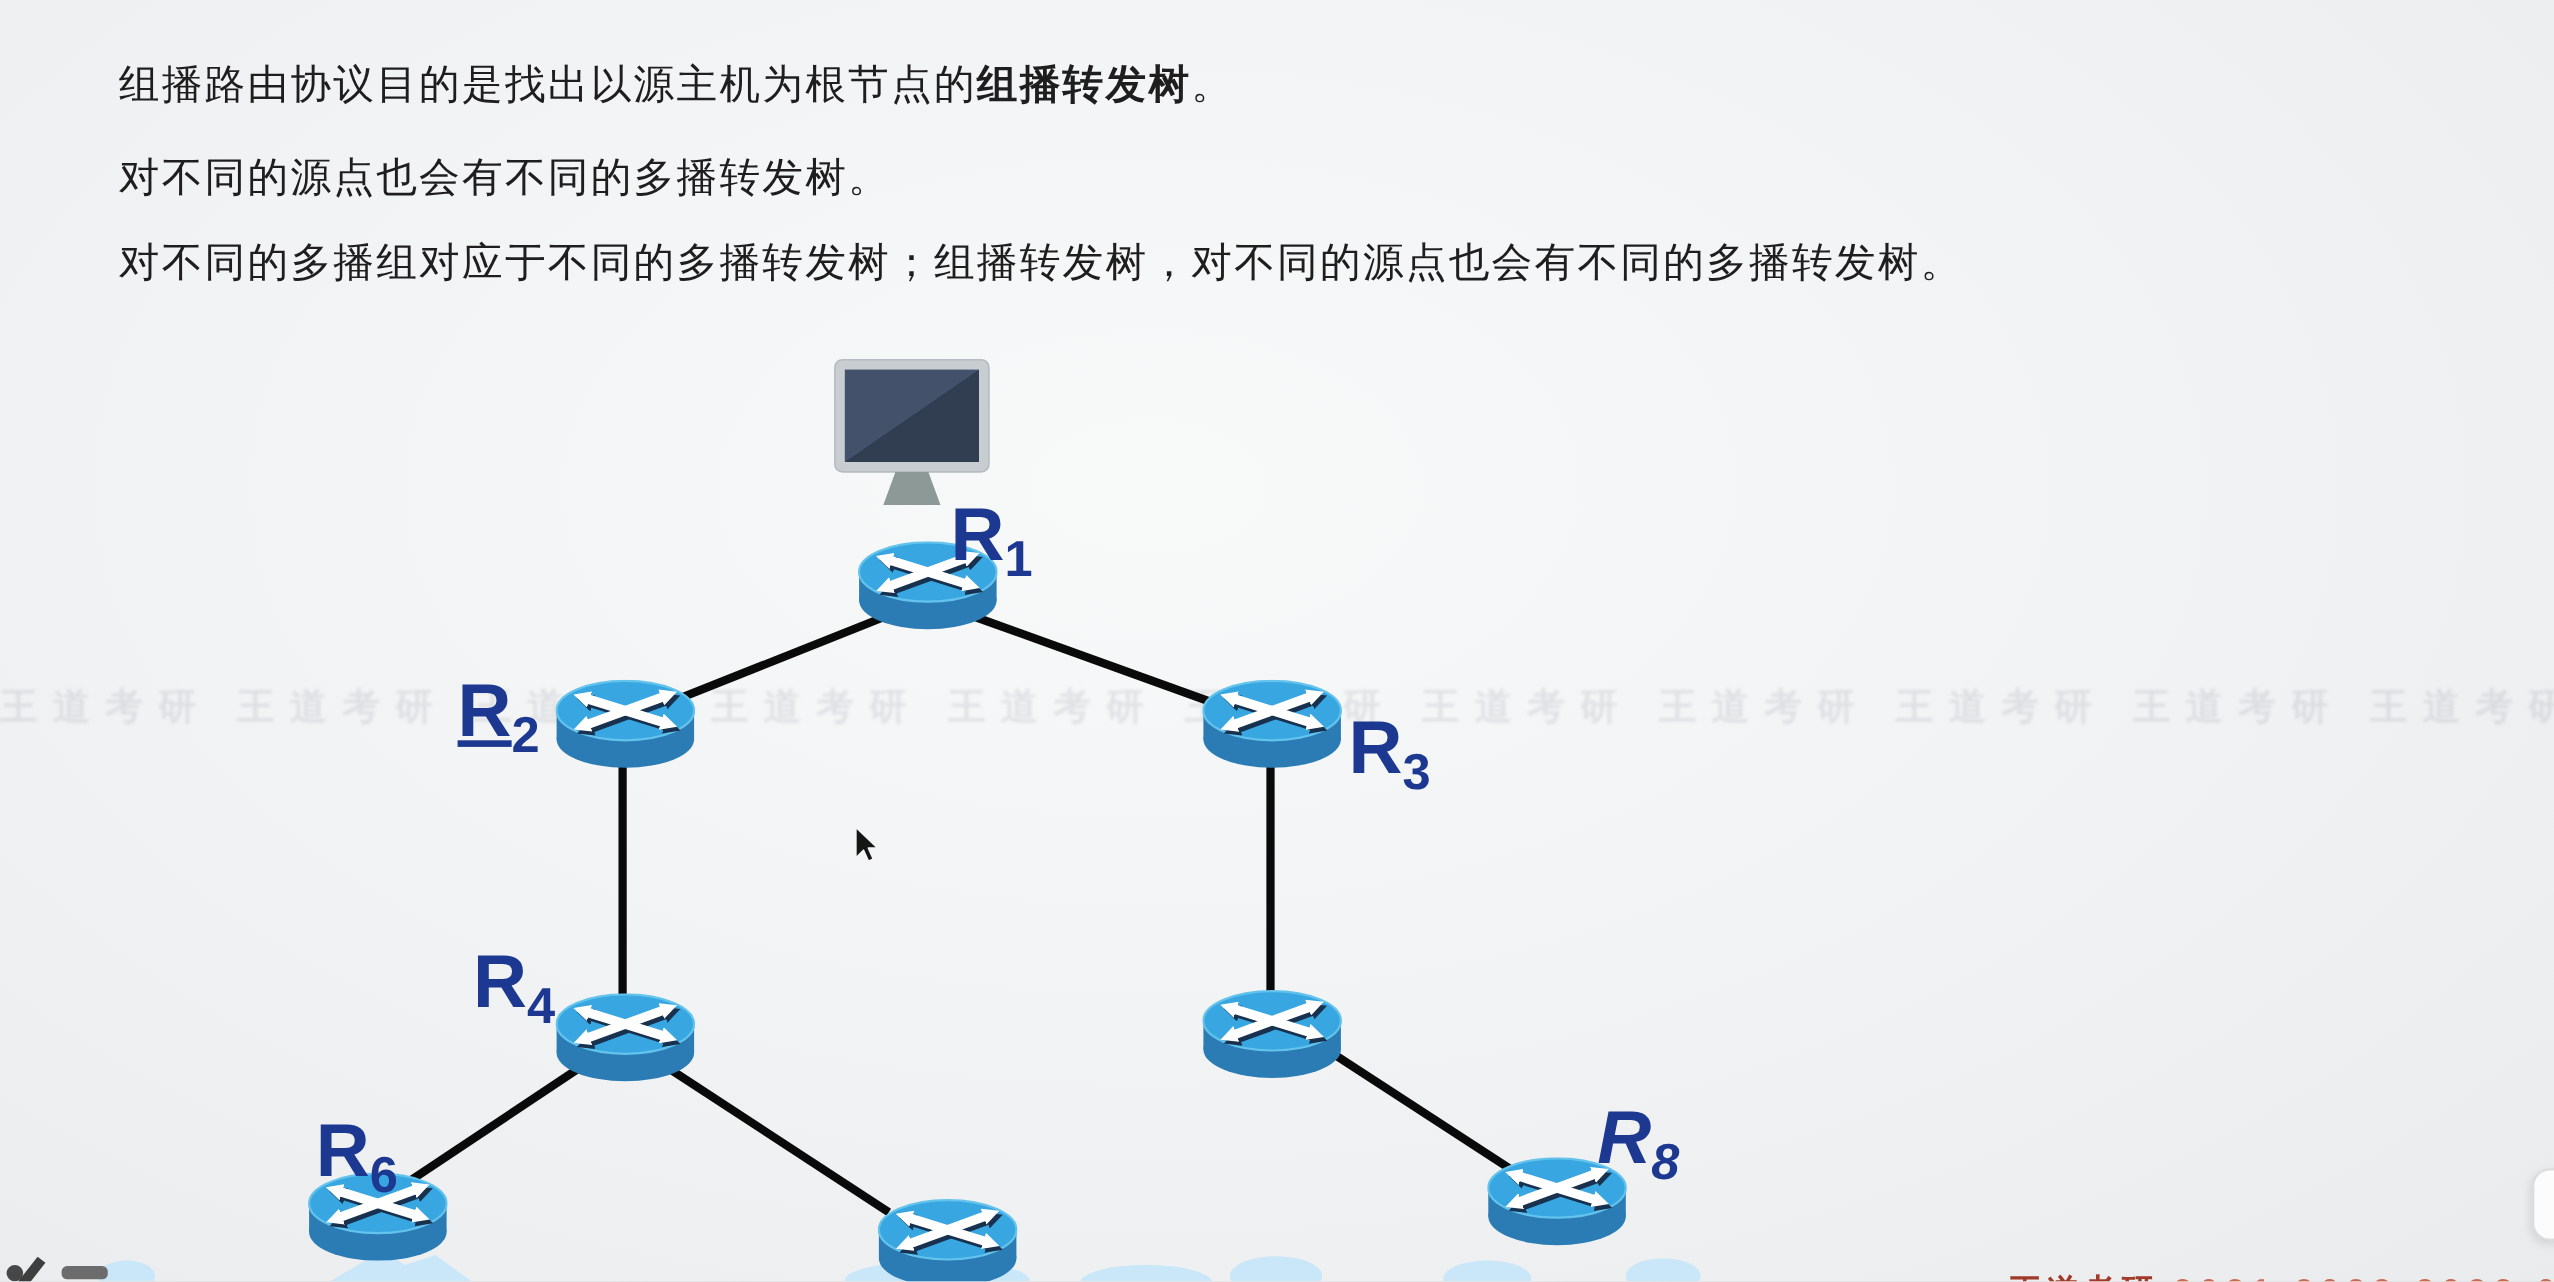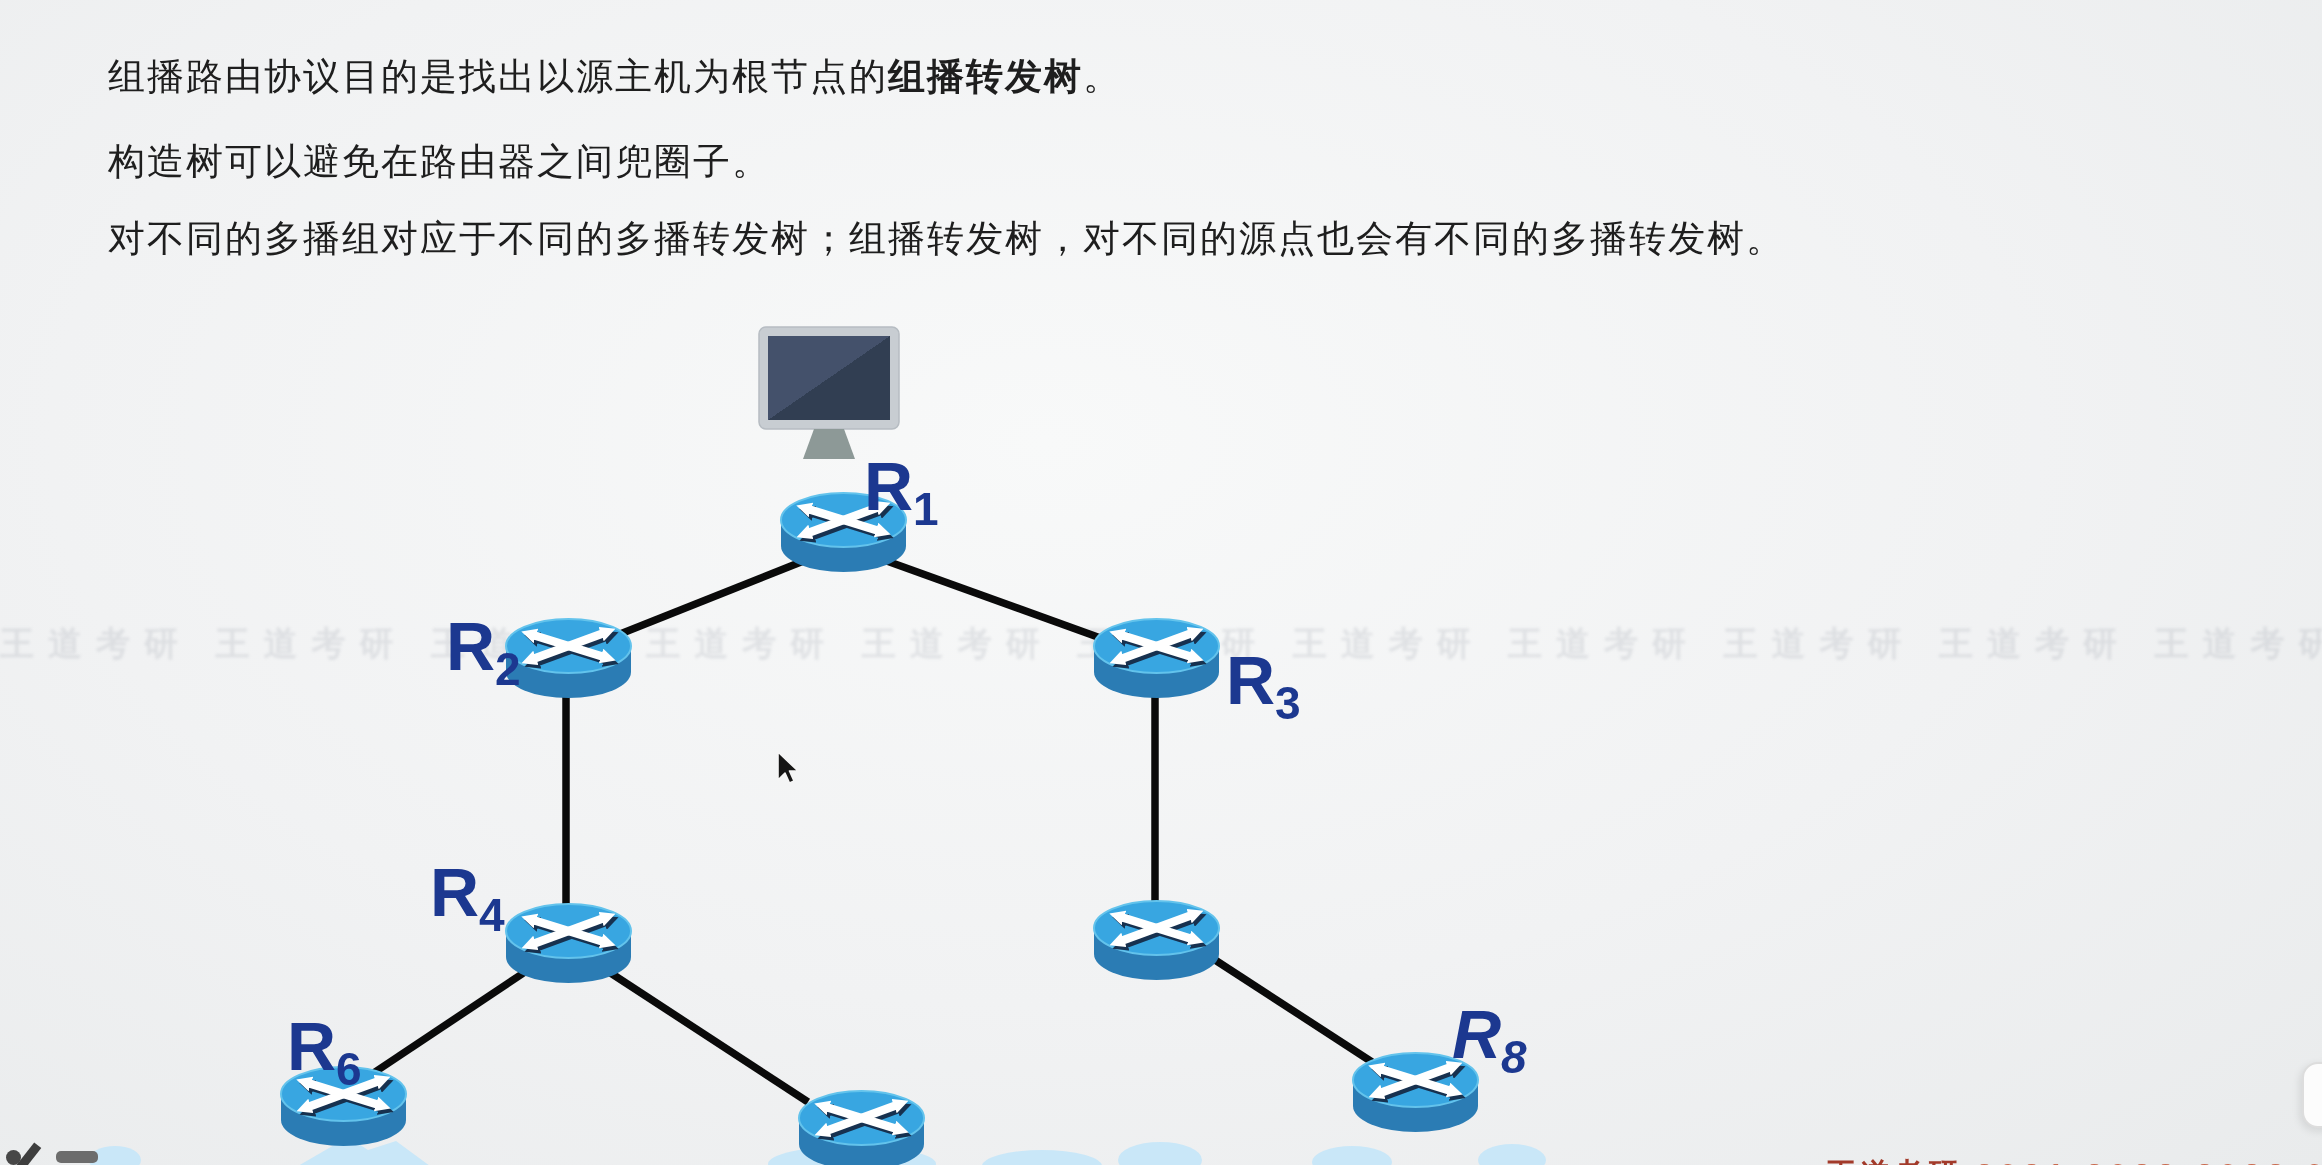--- a/index.html
+++ b/index.html
@@ -45,21 +45,21 @@
   .g-pill{position:absolute;left:56px;top:1151px;width:42px;height:12px;border-radius:5px;background:#6c6c6c;}
   .cursor{position:absolute;left:776px;top:750px;}
 </style>
 </head>
 <body>
 
 <div class="stage">
 
   <div id="slide-text">
       <div class="slide-line" style="top: 52px;"><span>组播路由协议目的是找出以源主机为根节点的</span><span class="bold">组播转发树</span><span>。</span></div>
-      <div class="slide-line" style="top: 137px;"><span>构造树可以避免在路由器之间兜圈子。</span></div>
+      <div class="slide-line" style="top: 137px;"><span>对不同的源点也会有不同的多播转发树。</span></div>
       <div class="slide-line" style="top: 214px;"><span>对不同的多播组对应于不同的多播转发树；组播转发树，对不同的源点也会有不同的多播转发树。</span></div>
     </div>
 
   <div id="band" class="band" style="top: 620px; height: 46px;">王道考研  王道考研  王道考研  王道考研  王道考研  王道考研  王道考研  王道考研  王道考研  王道考研  王道考研  王道考研  王道考研  王道考研  王道考研  王道考研  王道考研  王道考研  王道考研  王道考研  王道考研  王道考研  王道考研  王道考研  王道考研  王道考研</div>
 
   <svg id="links" class="layer" width="2322" height="1165">
     <defs>
       <marker id="ah-w" viewBox="0 0 10 10" refX="2" refY="5" markerWidth="1.8" markerHeight="1.8" orient="auto-start-reverse">
         <path d="M0,0 L10,5 L0,10 z" fill="var(--router-arrow,#fff)"></path>
       </marker>
@@ -120,21 +120,21 @@
     <ellipse cx="63.5" cy="28" rx="62.5" ry="27" fill="var(--router-top)" stroke="var(--router-top-rim)" stroke-width="2"></ellipse>
     <g stroke="var(--router-arrow-shadow)" stroke-width="8.5">
       <line x1="31" y1="20.5" x2="102" y2="42.5" marker-start="url(#ah-d)" marker-end="url(#ah-d)"></line>
       <line x1="31" y1="44.5" x2="102" y2="18.5" marker-start="url(#ah-d)" marker-end="url(#ah-d)"></line>
     </g>
     <g stroke="var(--router-arrow)" stroke-width="8.5">
       <line x1="28" y1="17" x2="99" y2="39" marker-start="url(#ah-w)" marker-end="url(#ah-w)"></line>
       <line x1="28" y1="41" x2="99" y2="15" marker-start="url(#ah-w)" marker-end="url(#ah-w)"></line>
     </g>
   </svg></div>
-      <div class="node-label" style="left: 446px; top: 612px;"><span>R</span><sub>2</sub></div>
+      <div class="node-label" style="left: 416px; top: 612px; text-decoration: underline;"><span>R</span><sub>2</sub></div>
       <div class="router" style="left: 1093px; top: 618px;"><svg width="127" height="82" viewBox="0 0 127 82">
     <ellipse cx="63.5" cy="54" rx="62.5" ry="26" fill="var(--router-side)"></ellipse>
     <rect x="1" y="28" width="125" height="26" fill="var(--router-side)"></rect>
     <ellipse cx="63.5" cy="28" rx="62.5" ry="27" fill="var(--router-top)" stroke="var(--router-top-rim)" stroke-width="2"></ellipse>
     <g stroke="var(--router-arrow-shadow)" stroke-width="8.5">
       <line x1="31" y1="20.5" x2="102" y2="42.5" marker-start="url(#ah-d)" marker-end="url(#ah-d)"></line>
       <line x1="31" y1="44.5" x2="102" y2="18.5" marker-start="url(#ah-d)" marker-end="url(#ah-d)"></line>
     </g>
     <g stroke="var(--router-arrow)" stroke-width="8.5">
       <line x1="28" y1="17" x2="99" y2="39" marker-start="url(#ah-w)" marker-end="url(#ah-w)"></line>

